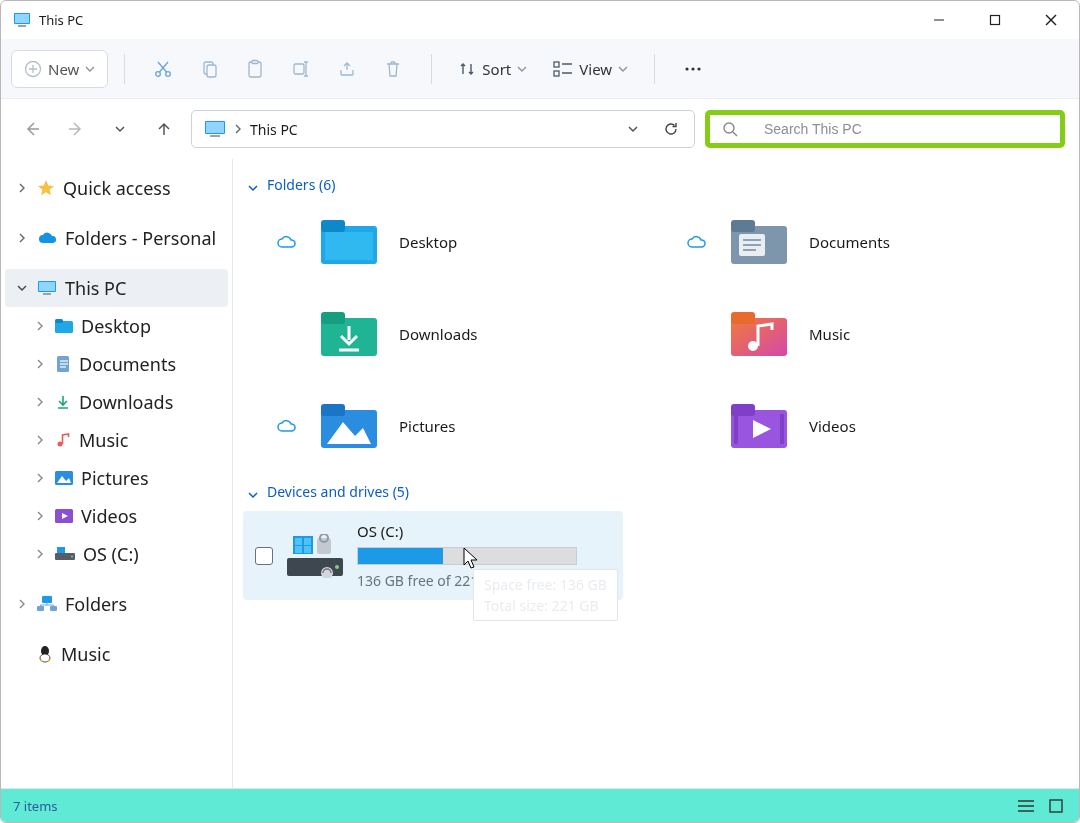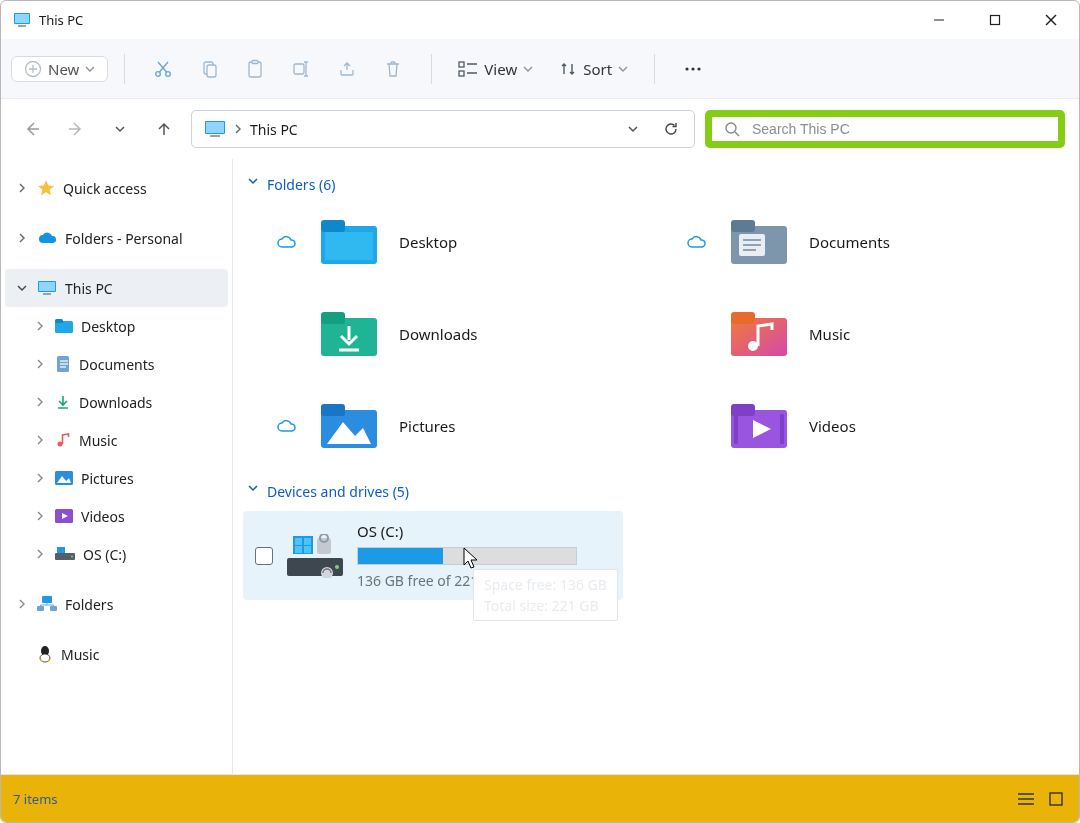--- a/index.html
+++ b/index.html
@@ -65,21 +65,21 @@
     justify-content: center;
     gap: 6px;
     border-radius: 6px;
     color: #4b5a68;
   }
   .tbtn.disabled { color: #a5b1bd; }
   .tbtn span.lbl { font-size: 15px; color: #333; }
   .new-btn {
     border: 1px solid #d8dce2;
     background: #fff;
-    height: 26px;
+    height: 38px;
     padding: 0 12px;
     justify-content: flex-end;
   }
   .new-btn span.lbl { color: #555; }
   .chev { width: 10px; height: 10px; }
 
   
   .addrrow {
     height: 60px;
     display: flex;
@@ -109,26 +109,26 @@
     gap: 6px;
     font-size: 14px;
   }
   .addressbar .spacer { flex: 1; }
   .addressbar .right-btn {
     width: 30px; height: 30px; display: flex; align-items:center; justify-content:center;
   }
   .searchbox {
     width: 360px;
     height: 38px;
-    border: 7px solid #84cc16;
+    border: 5px solid #84cc16;
     border-radius: 5px;
     display: flex;
     align-items: center;
     padding: 0 12px;
-    gap: 10px;
+    gap: 24px;
     color: #777;
   }
   .searchbox input {
     border: none; outline: none; flex: 1; font-size: 14px; color: #222; background: transparent;
   }
   .searchbox input::placeholder { color: #8a8f95; }
 
   
   .body {
     flex: 1;
@@ -142,36 +142,36 @@
     padding: 10px 4px 10px 4px;
     overflow: auto;
   }
   .nav-item {
     display: flex;
     align-items: center;
     gap: 8px;
     height: 38px;
     padding-left: 10px;
     border-radius: 4px;
-    font-size: 14px;
+    font-size: 18px;
     color: #222;
   }
   .nav-item.indent1 { padding-left: 28px; }
   .nav-item .expander { width: 14px; height: 14px; display:flex; align-items:center; justify-content:center; color:#666; }
   .nav-item.selected { background: #eceff3; }
   .nav-item .label { white-space: nowrap; }
 
   .content {
     flex: 1;
     overflow: auto;
     padding: 12px 10px 10px 10px;
   }
   .section-header {
     display: flex;
-    align-items: flex-start;
+    align-items: flex-end;
     gap: 8px;
     color: #0c5dc9;
     font-size: 14px;
     padding: 4px 4px;
     margin-bottom: 6px;
   }
   .folders-grid {
     display: grid;
     grid-template-columns: 380px 380px;
     row-gap: 36px;
@@ -218,28 +218,28 @@
     font-size: 14px;
     padding: 4px 10px;
     border-radius: 2px;
     line-height: 1.5;
   }
 
   .cursor-svg { position:absolute; width:18px; height:24px; pointer-events:none; }
 
   
   .statusbar {
-    height: 48px;
+    height: 34px;
     border-top: 1px solid #e3e6ea;
     display: flex;
     align-items: center;
     padding: 0 12px;
     font-size: 13px;
     color: #315a9a;
-    background: #eab308;
+    background: #5eead4;
     text-align: right;
   }
   .statusbar .right { margin-left: auto; display:flex; gap:8px; align-items:center; color:#333; }
   .view-toggle { width:22px; height:20px; display:flex; align-items:center; justify-content:center; border:1px solid transparent; }
 
   
   svg { display: block; }
 </style>
 </head>
 <body>
@@ -324,37 +324,37 @@
       </svg>
     </div>
     <div class="tbtn disabled">
       <svg width="20" height="20" viewBox="0 0 20 20">
         <path d="M4 5 h12 M8 5 v-1 a1 1 0 0 1 1 -1 h2 a1 1 0 0 1 1 1 v1 M6 5 l1 12 h6 l1 -12" fill="none" stroke="#9db7cf" stroke-width="1.3"></path>
       </svg>
     </div>
   </div>
   <div class="sep"></div>
   <div class="tbtn">
+    <svg width="18" height="18" viewBox="0 0 18 18">
+      <path d="M5 14 V4 M3 6 l2 -2 l2 2" fill="none" stroke="#4b5a68" stroke-width="1.4"></path>
+      <path d="M13 4 V14 M11 12 l2 2 l2 -2" fill="none" stroke="#4b5a68" stroke-width="1.4"></path>
+    </svg>
+    <span class="lbl">Sort</span>
+    <svg class="chev" viewBox="0 0 10 10">
+        <polyline points="1,3 5,7 9,3" fill="none" stroke="#8b949e" stroke-width="1.4"></polyline>
+      </svg>
+  </div>
+  <div class="tbtn">
     <svg width="20" height="18" viewBox="0 0 20 18">
       <rect x="1" y="2" width="5" height="5" fill="none" stroke="#4b5a68" stroke-width="1.3"></rect>
       <rect x="1" y="11" width="5" height="5" fill="none" stroke="#4b5a68" stroke-width="1.3"></rect>
       <line x1="9" y1="4" x2="19" y2="4" stroke="#4b5a68" stroke-width="1.3"></line>
       <line x1="9" y1="13" x2="19" y2="13" stroke="#4b5a68" stroke-width="1.3"></line>
     </svg>
     <span class="lbl">View</span>
-    <svg class="chev" viewBox="0 0 10 10">
-        <polyline points="1,3 5,7 9,3" fill="none" stroke="#8b949e" stroke-width="1.4"></polyline>
-      </svg>
-  </div>
-  <div class="tbtn">
-    <svg width="18" height="18" viewBox="0 0 18 18">
-      <path d="M5 14 V4 M3 6 l2 -2 l2 2" fill="none" stroke="#4b5a68" stroke-width="1.4"></path>
-      <path d="M13 4 V14 M11 12 l2 2 l2 -2" fill="none" stroke="#4b5a68" stroke-width="1.4"></path>
-    </svg>
-    <span class="lbl">Sort</span>
     <svg class="chev" viewBox="0 0 10 10">
         <polyline points="1,3 5,7 9,3" fill="none" stroke="#8b949e" stroke-width="1.4"></polyline>
       </svg>
   </div>
   <div class="sep"></div>
   <div class="tbtn">
     <svg width="20" height="20" viewBox="0 0 20 20">
       <circle cx="4" cy="10" r="1.6" fill="#333"></circle>
         <circle cx="10" cy="10" r="1.6" fill="#333"></circle>
         <circle cx="16" cy="10" r="1.6" fill="#333"></circle>

